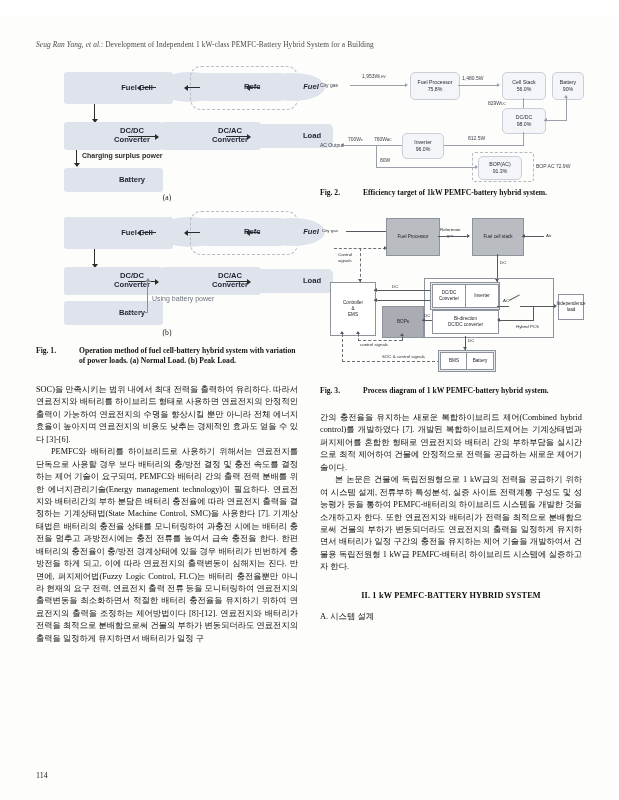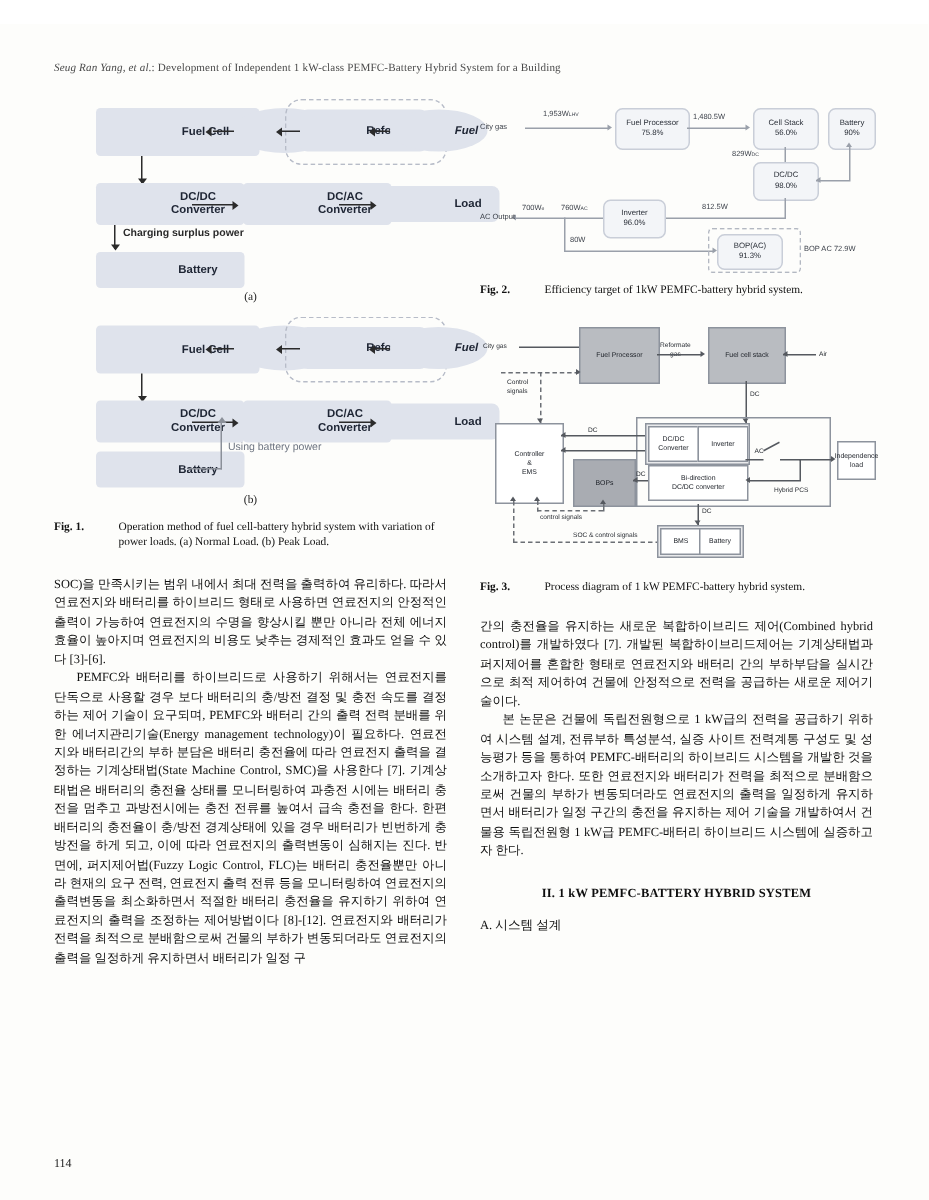--- a/index.html
+++ b/index.html
@@ -28,21 +28,21 @@
   .col-right{position:absolute;left:320px;top:44px;width:262px;}
 
   
   .fig{position:relative;}
   .figcap{
     display:flex;gap:9px;align-items:flex-start;
     font-size:7.6px;line-height:1.32;color:#111;
     margin-top:7px;
   }
   .figcap .lbl{flex:0 0 34px;font-weight:700;}
-  .figcap .txt{flex:1;}
+  .figcap .txt{flex:1;font-weight:bold;}
   .subcap{
     text-align:center;font-size:7.6px;color:#222;margin-top:3px;
   }
 
   
   .f1{position:relative;width:262px;height:143px;}
   .f1b{position:relative;width:262px;height:128px;}
   .nodeA{
     position:absolute;background:#dfe3ec;border-radius:3px;
     display:flex;align-items:center;justify-content:center;

